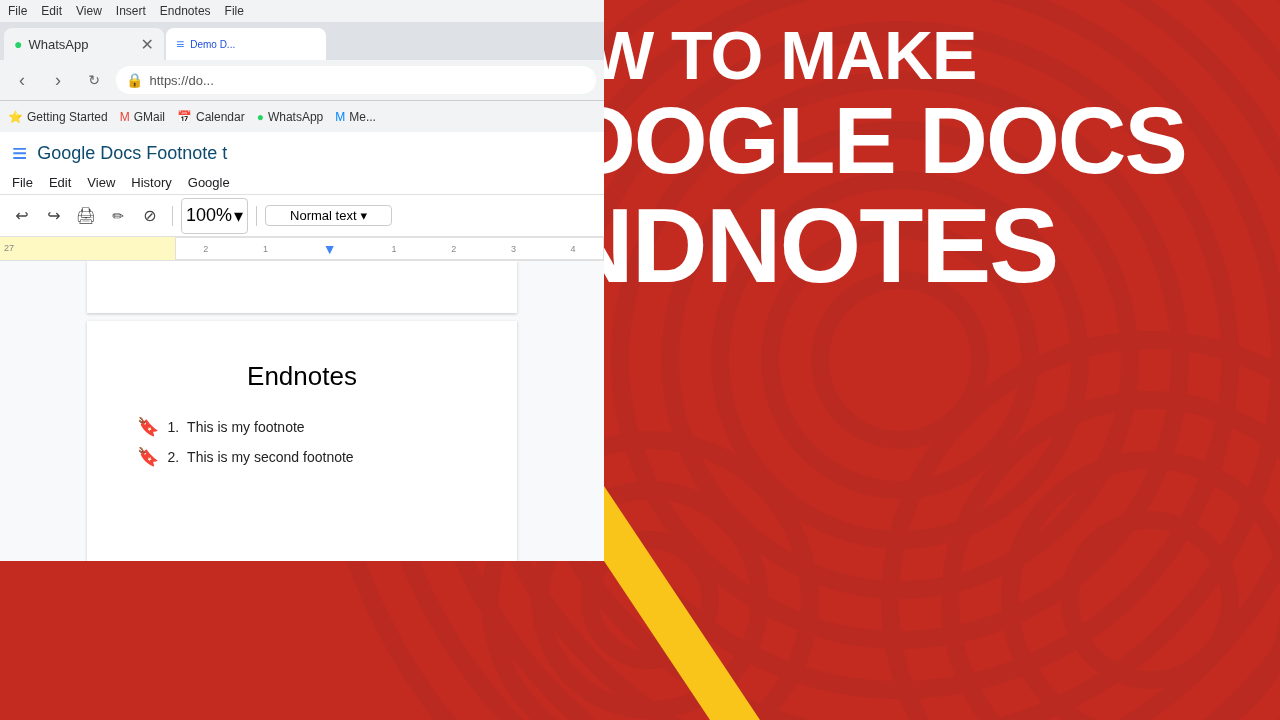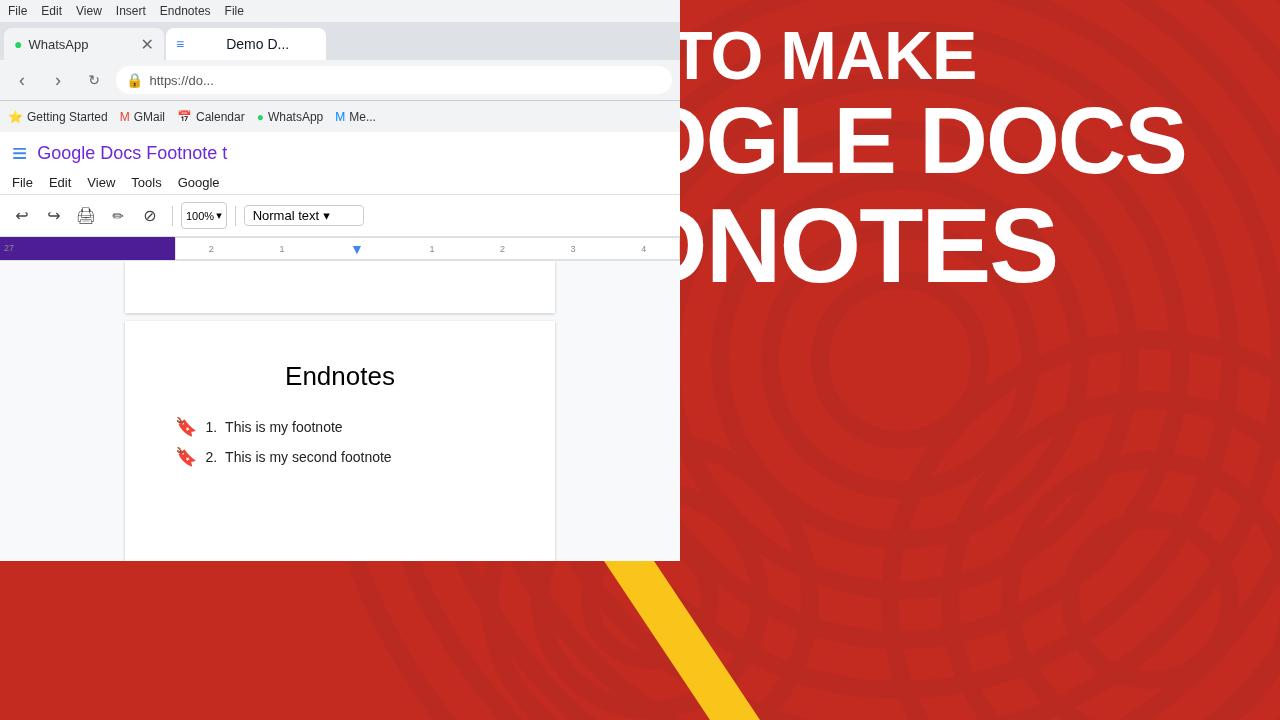--- a/index.html
+++ b/index.html
@@ -20,25 +20,25 @@
     .address-bar { height: 40px; background: #f1f3f4; display: flex; align-items: center; padding: 0 8px; gap: 8px; }
     .nav-btn { background: none; border: none; color: #666; font-size: 18px; cursor: pointer; width: 28px; height: 28px; display: flex; align-items: center; justify-content: center; border-radius: 50%; }
     .address-box { flex: 1; height: 28px; background: #fff; border-radius: 14px; display: flex; align-items: center; padding: 0 10px; gap: 6px; font-size: 13px; color: #333; }
     .address-text { color: #555; }
 
     
     .bookmarks-bar { height: 32px; background: #f1f3f4; display: flex; align-items: center; padding: 0 8px; gap: 12px; border-top: 1px solid #ccc; font-size: 12px; }
     .bookmark-item { display: flex; align-items: center; gap: 4px; color: #333; cursor: pointer; }
     .toolbar-btn { background: none; border: none; color: #444; font-size: 16px; cursor: pointer; width: 28px; height: 28px; display: flex; align-items: center; justify-content: center; border-radius: 4px; }
     .toolbar-separator { width: 1px; height: 20px; background: #ccc; margin: 0 4px; }
-    .zoom-selector { border: 1px solid #ccc; border-radius: 4px; padding: 6px 4px; font-size: 11px; cursor: pointer; background: #fff; display: flex; align-items: center; gap: 2px; }
-    .style-selector { border: 1px solid #ccc; border-radius: 4px; padding: 2px 8px; font-size: 13px; cursor: pointer; background: #fff; display: flex; align-items: center; gap: 4px; min-width: 120px; }
-
-    
-    .browser-overlay { position: absolute; top: 0; left: 0; width: 680px; z-index: 10; border-radius: 24px; }
+    .zoom-selector { border: 1px solid #ccc; border-radius: 4px; padding: 6px 4px; font-size: 18px; cursor: pointer; background: #fff; display: flex; align-items: center; gap: 2px; }
+    .style-selector { border: 1px solid #ccc; border-radius: 4px; padding: 2px 24px; font-size: 13px; cursor: pointer; background: #fff; display: flex; align-items: center; gap: 4px; min-width: 120px; }
+
+    
+    .browser-overlay { position: absolute; top: 0; left: 0; width: 604px; z-index: 10; border-radius: 24px; }
 
     
     .right-bg { position: absolute; top: 0; right: 0; width: 1280px; height: 720px; background: #c0392b; z-index: 0; }
   </style>
 </head>
 <body>
 
 <div class="right-bg"></div>
 
 <div style="position:absolute;top:0;left:0;width:1280px;height:720px;z-index:0;">
@@ -93,21 +93,21 @@
   <div class="tab-bar">
 
     <div class="tab">
       <span class="tab-whatsapp-icon">●</span>
       <span style="font-size:13px;color:#333;">WhatsApp</span>
       <span class="tab-close">✕</span>
     </div>
 
     <div class="tab active">
       <span style="color:#4285f4;font-size:14px;">≡</span>
-      <span style="font-size:14px;color:#0f172a;margin-left:36px;">Demo D...</span>
+      <span style="font-size:10px;color:#1d4ed8;">Demo D...</span>
     </div>
   </div>
 
   <div class="address-bar">
     <button class="nav-btn">‹</button>
     <button class="nav-btn">›</button>
     <button class="nav-btn" style="font-size:14px;">↻</button>
     <div class="address-box">
       <span style="color:#666;font-size:14px;">🔒</span>
       <span class="address-text">https://do...</span>
@@ -133,27 +133,27 @@
     </div>
     <div class="bookmark-item">
       <span style="color:#0084ff;font-size:12px;">M</span>
       <span>Me...</span>
     </div>
   </div>
 
   <div style="background:#fff;border-bottom:1px solid #e0e0e0;">
     <div style="display:flex;align-items:center;gap:10px;padding:6px 12px;">
       <span style="color:#4285f4;font-size:26px;font-weight:bold;">≡</span>
-      <span style="font-size:18px;color:#6d28d9;">Google Docs Footnote t</span>
+      <span style="font-size:18px;color:#0c4a6e;">Google Docs Footnote t</span>
     </div>
     <div style="display:flex;align-items:center;padding:0 12px 4px;gap:16px;font-size:13px;color:#202124;">
       <span>File</span>
       <span>Edit</span>
       <span>View</span>
-      <span>Tools</span>
+      <span>History</span>
       <span>Google</span>
     </div>
   </div>
 
   <div style="background:#fff;display:flex;align-items:center;padding:4px 8px;gap:4px;border-bottom:1px solid #e0e0e0;height:42px;">
     <button class="toolbar-btn" title="Undo">↩</button>
     <button class="toolbar-btn" title="Redo">↪</button>
     <button class="toolbar-btn" title="Print">🖨</button>
     <button class="toolbar-btn" title="Paint format" style="font-size:14px;">✏</button>
     <button class="toolbar-btn" title="Clear format">⊘</button>
@@ -163,21 +163,21 @@
       <span>▾</span>
     </div>
     <div class="toolbar-separator"></div>
     <div class="style-selector">
       <span>Normal text</span>
       <span>▾</span>
     </div>
   </div>
 
   <div style="background:#f8f9fa;border-bottom:1px solid #e0e0e0;height:24px;display:flex;align-items:center;overflow:hidden;position:relative;">
-    <div style="width:175px;background:#4c1d95;height:100%;flex-shrink:0;">
+    <div style="width:175px;background:#fef9c3;height:100%;flex-shrink:0;">
       <span style="font-size:9px;color:#888;padding-left:4px;">27</span>
     </div>
     <div style="flex:1;background:#fff;border:1px solid #e0e0e0;height:100%;display:flex;align-items:center;justify-content:space-around;font-size:9px;color:#888;">
       <span>2</span>
       <span>1</span>
       <span style="color:#4285f4;font-size:14px;">▼</span>
       <span>1</span>
       <span>2</span>
       <span>3</span>
       <span>4</span>

